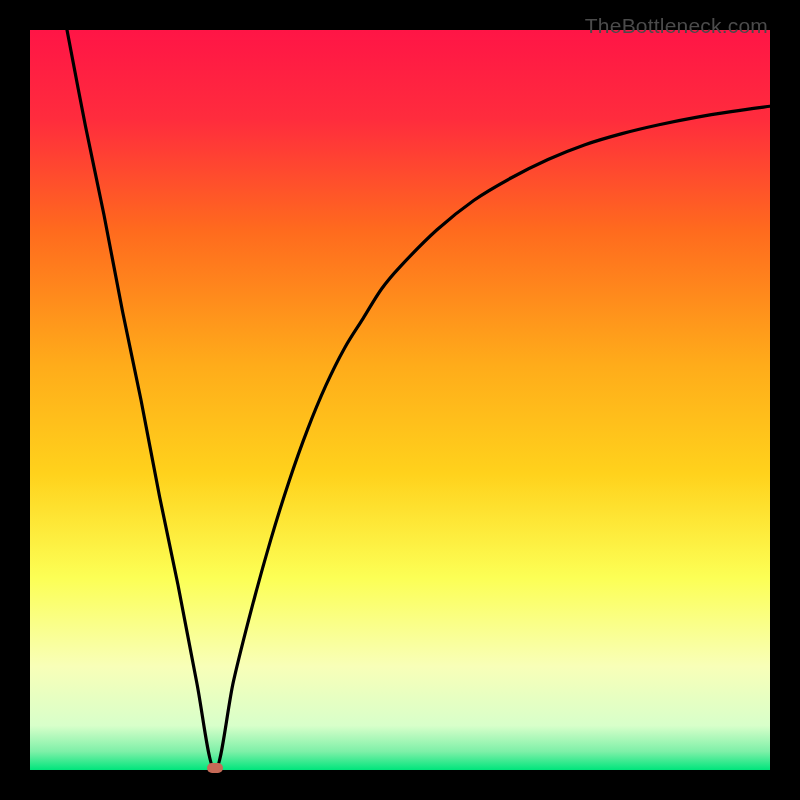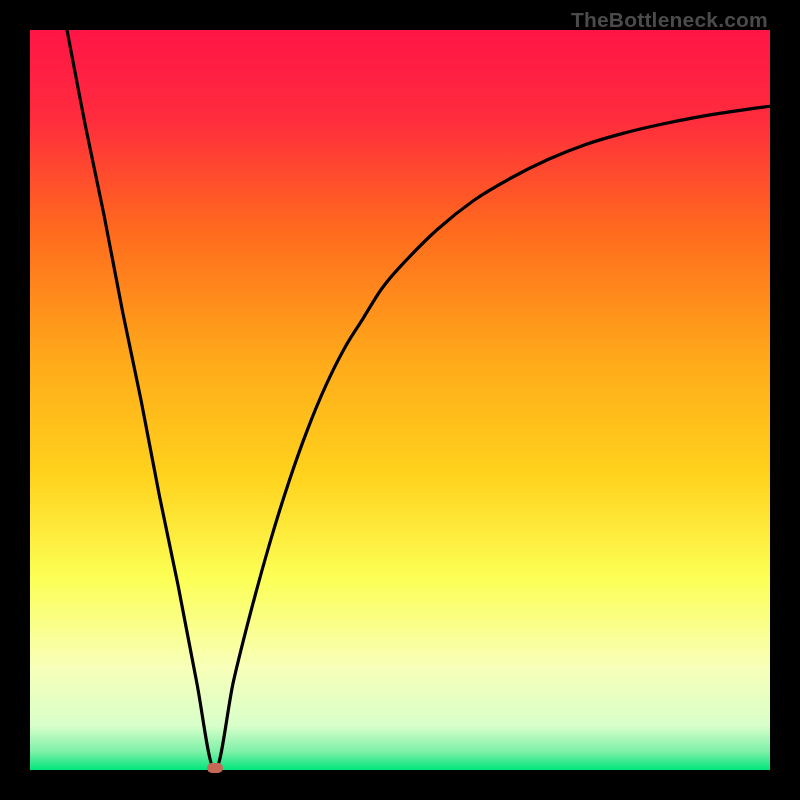--- a/index.html
+++ b/index.html
@@ -33,25 +33,25 @@
   }
   .curve-svg {
     position: absolute;
     left: 0;
     top: 0;
     width: 100%;
     height: 100%;
   }
   .watermark {
     position: absolute;
-    top: 8px;
+    top: 14px;
     right: 32px;
     color: #4b4b4b;
     font-size: 21px;
-    font-weight: 700;
+    font-weight: 400;
     letter-spacing: 0.2px;
   }
   .min-marker {
     position: absolute;
     width: 16px;
     height: 10px;
     border-radius: 5px;
     transform: translate(-50%, -50%);
   }
 </style>

